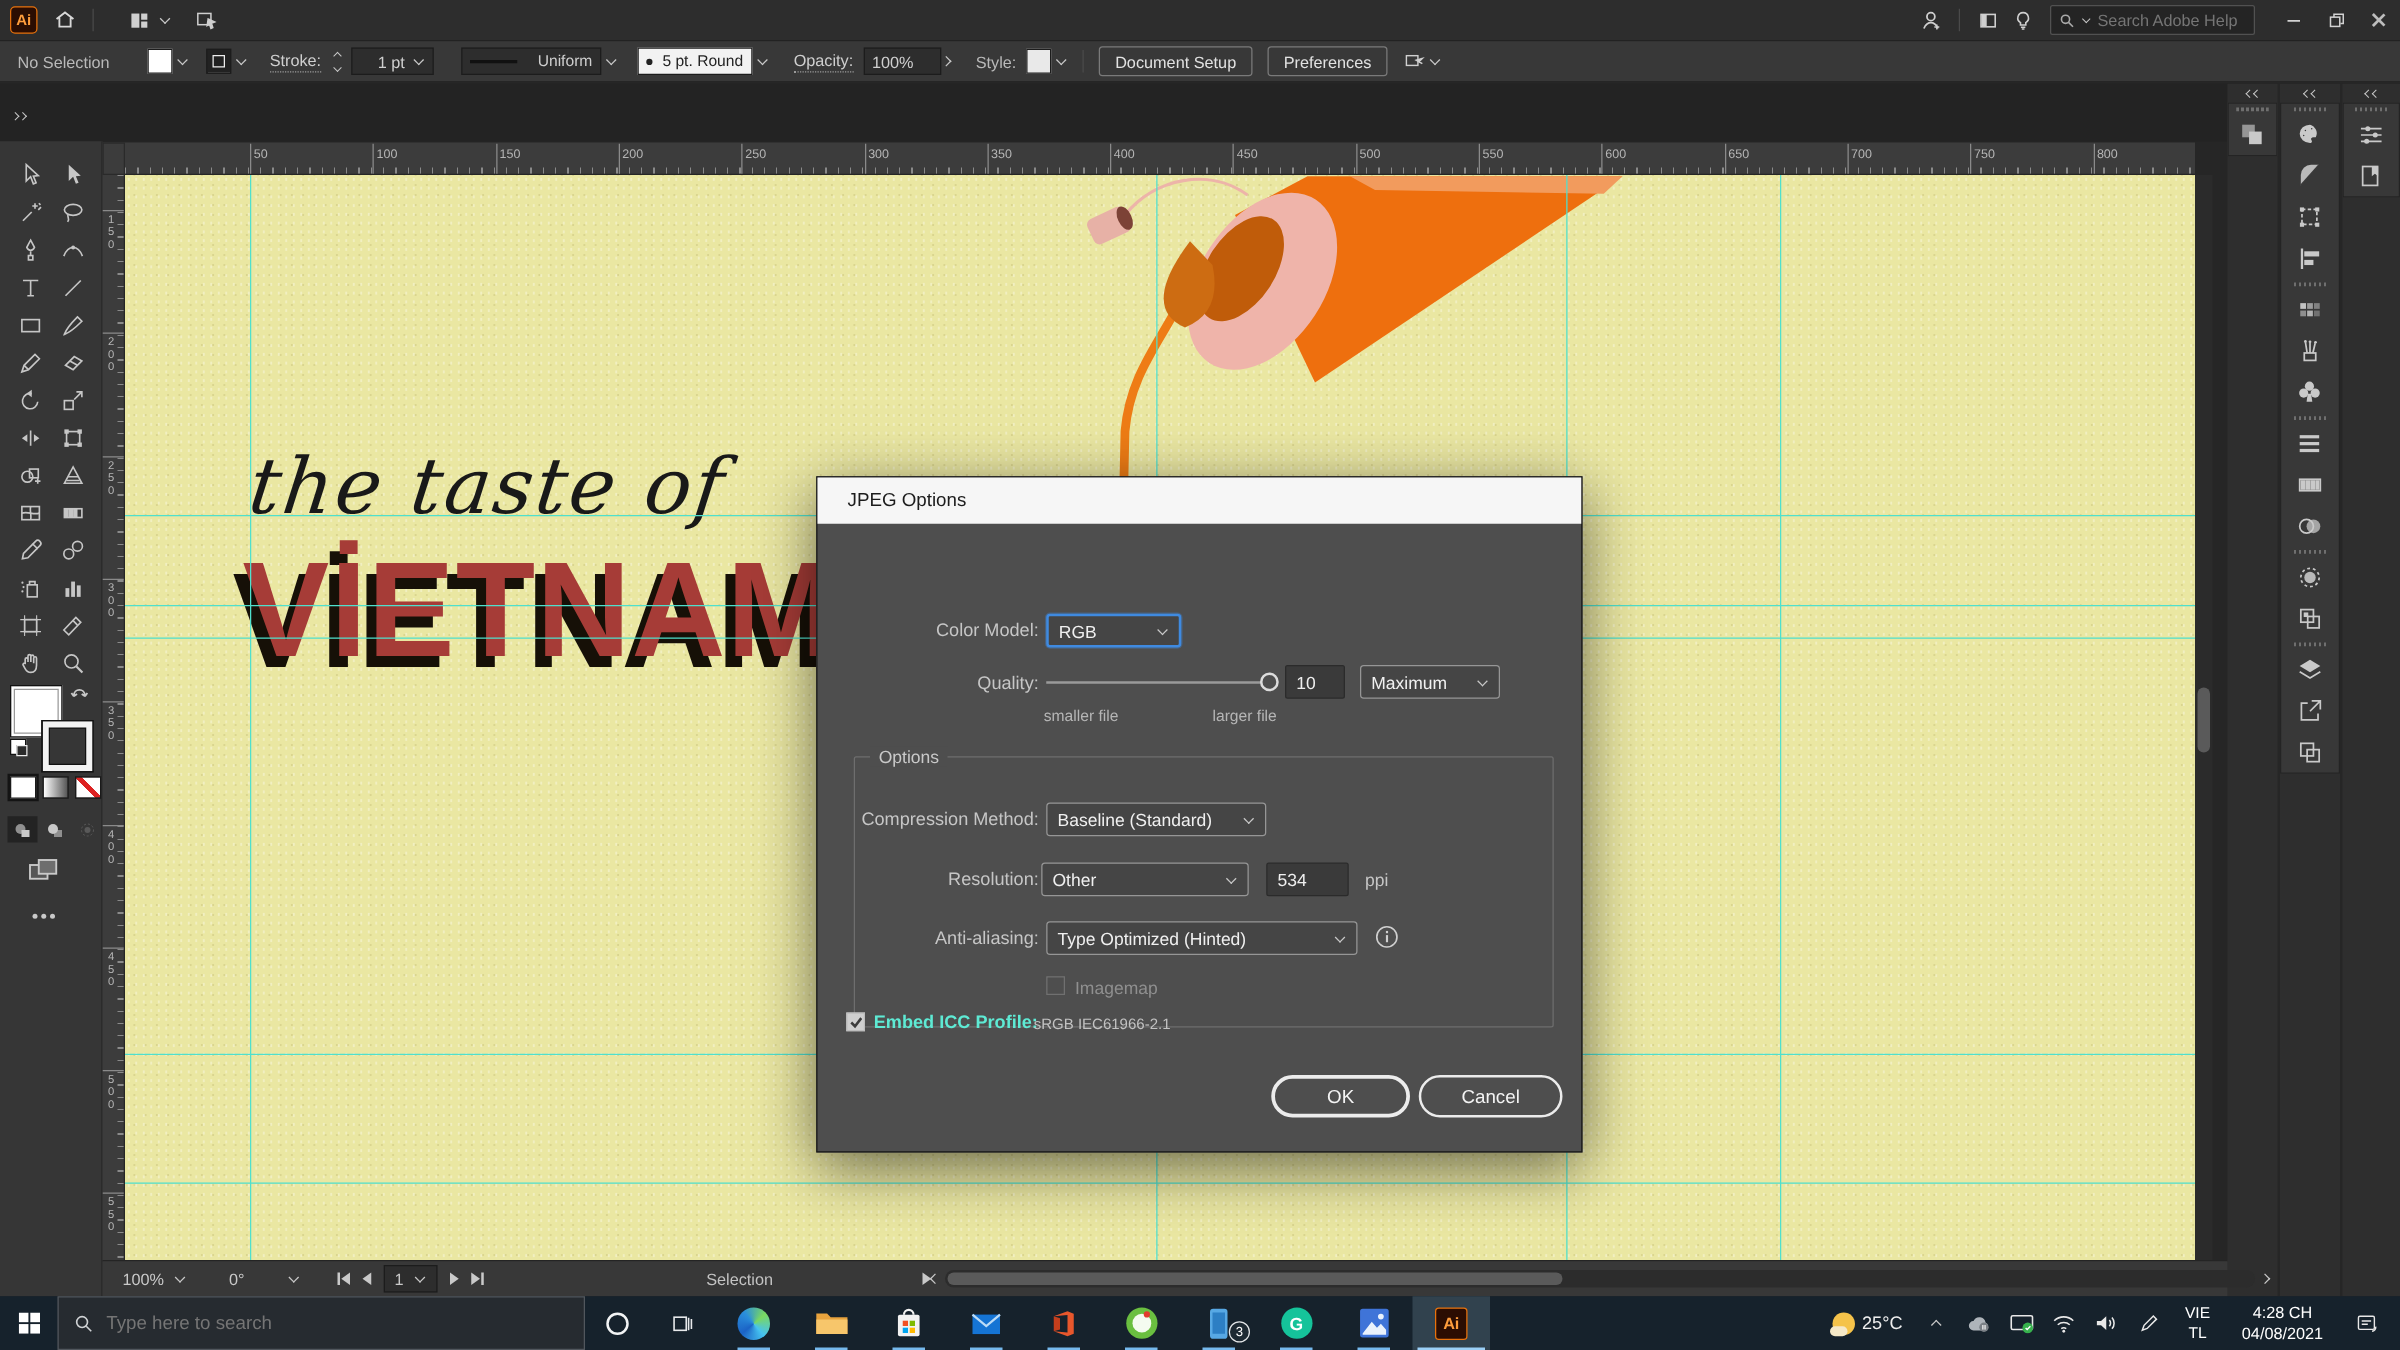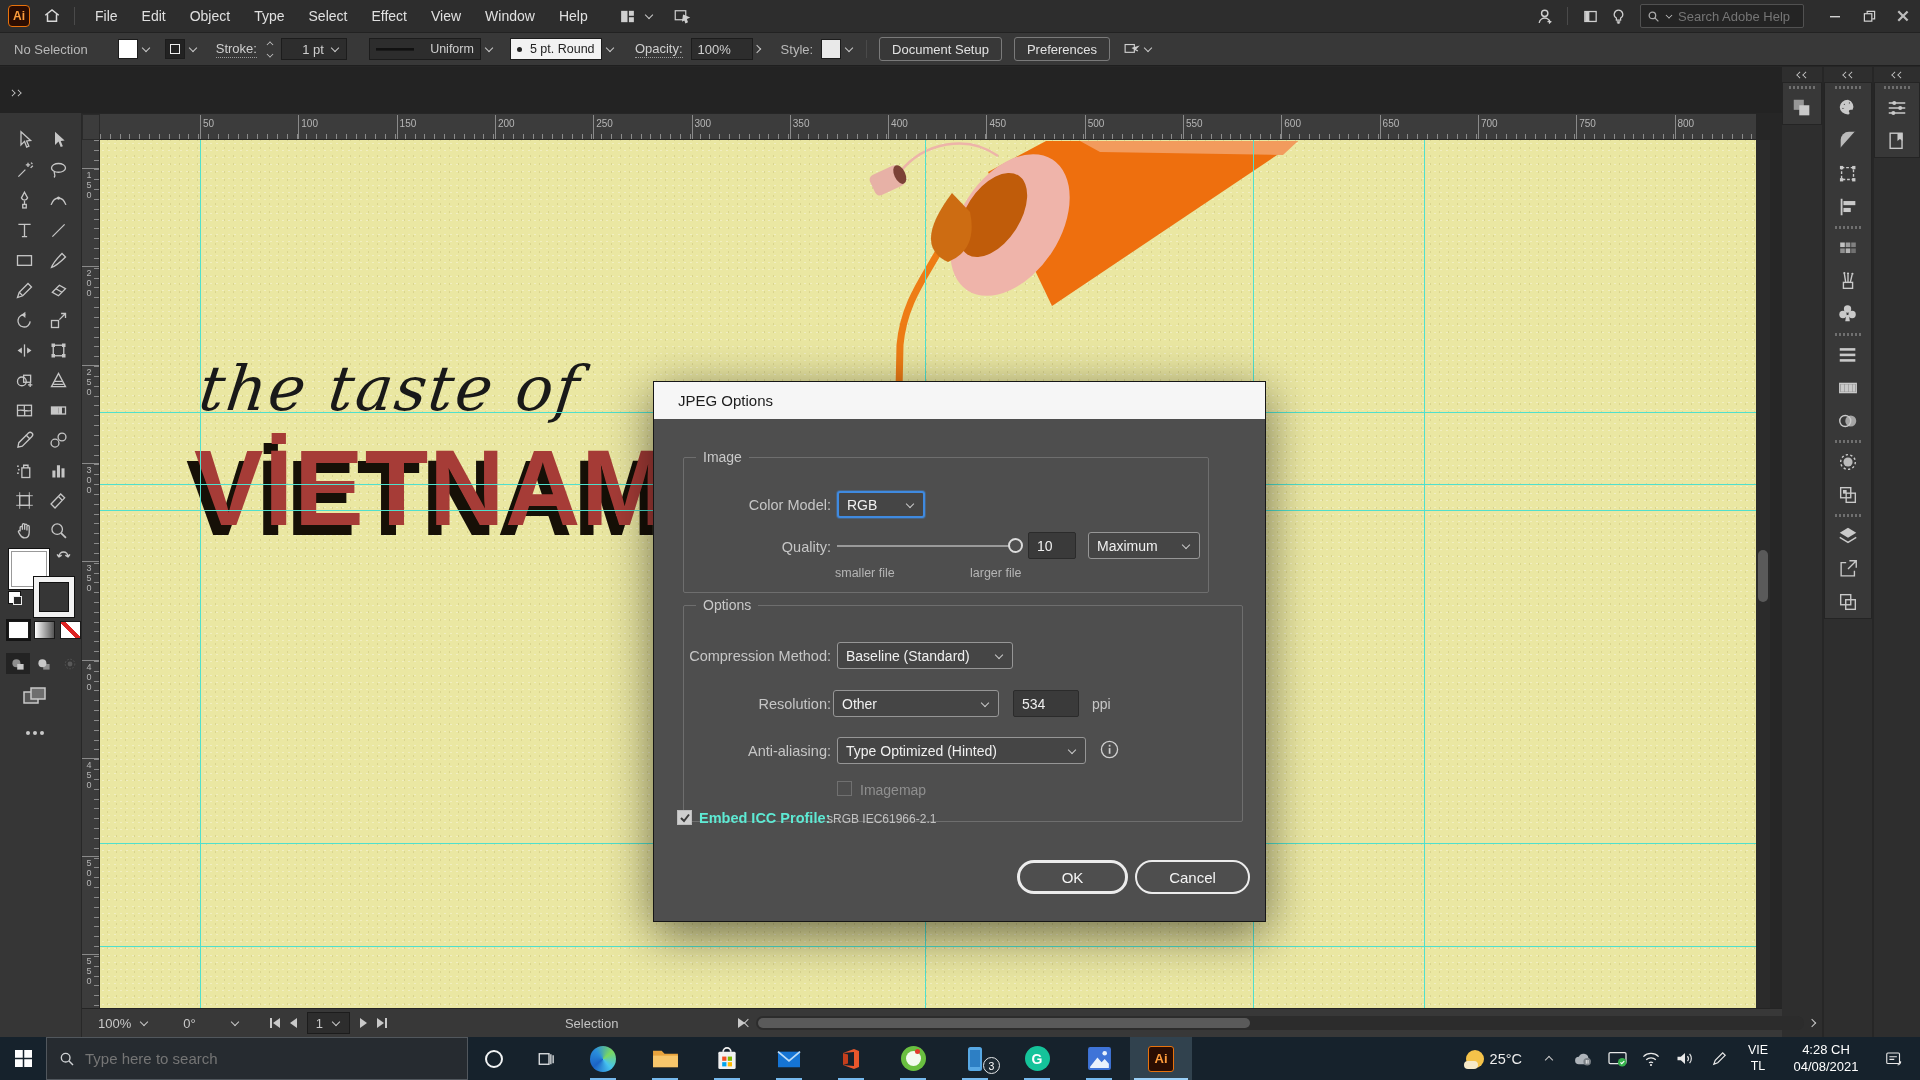--- a/index.html
+++ b/index.html
@@ -116,31 +116,20 @@
 
   <header id="titlebar">
     <div style="width:8px"></div>
     <div class="ailogo">Ai</div>
     <div class="tbtn" style="margin-left:8px">
       <svg width="18" height="18" viewBox="0 0 24 24" stroke="#d8d8d8" fill="none" stroke-width="2">
           <path d="M3 11 L12 4 L21 11 M6 9.5 V19 H18 V9.5"></path>
         </svg>
     </div>
     <div class="tsep"></div>
-    <nav class="row">
-      <span class="menu-item">File</span>
-      <span class="menu-item">Edit</span>
-      <span class="menu-item">Object</span>
-      <span class="menu-item">Type</span>
-      <span class="menu-item">Select</span>
-      <span class="menu-item">Effect</span>
-      <span class="menu-item">View</span>
-      <span class="menu-item">Window</span>
-      <span class="menu-item">Help</span>
-    </nav>
     <div class="row" style="margin-left:14px;gap:2px">
       <div class="tbtn">
         <svg width="17" height="17" viewBox="0 0 24 24" fill="#cfcfcf">
             <rect x="3" y="4" width="9" height="16"></rect>
             <rect x="14" y="4" width="7" height="7"></rect>
             <rect x="14" y="13" width="7" height="7"></rect>
           </svg>
       </div>
       <span class="ch"></span>
     </div>
@@ -757,25 +746,22 @@
       <div class="th"></div>
       <span class="ch r" style="position:absolute;right:0;top:4px"></span>
     </div>
   </div>
 
   <div id="jpegdlg">
     <div id="dlgtitle">
       <span>JPEG Options</span>
     </div>
 
-    <div class="fset" style="left:29px;top:75px;width:526px;height:136px">
-      <span class="legend">Image</span>
-    </div>
     <div class="dlab" style="top:115px">Color Model:</div>
-    <div class="ddd focus" style="left:183px;top:109px;width:88px">
+    <div class="ddd focus" style="left:183px;top:109px;width:108px">
       <span>RGB</span>
         <span class="ch"></span>
     </div>
     <div class="dlab" style="top:157px">Quality:</div>
     <div class="abs" style="left:183px;top:163px;width:178px;height:2px;background:#9a9a9a"></div>
     <div class="abs" style="left:354px;top:156px;width:15px;height:15px;border:2.5px solid #dcdcdc;border-radius:50%;background:#4e4e4e"></div>
     <input class="dval" style="left: 374px; top: 150px; width: 48px;" value="10">
     <div class="ddd" style="left:434px;top:150px;width:112px">
       <span>Maximum</span>
         <span class="ch"></span>

